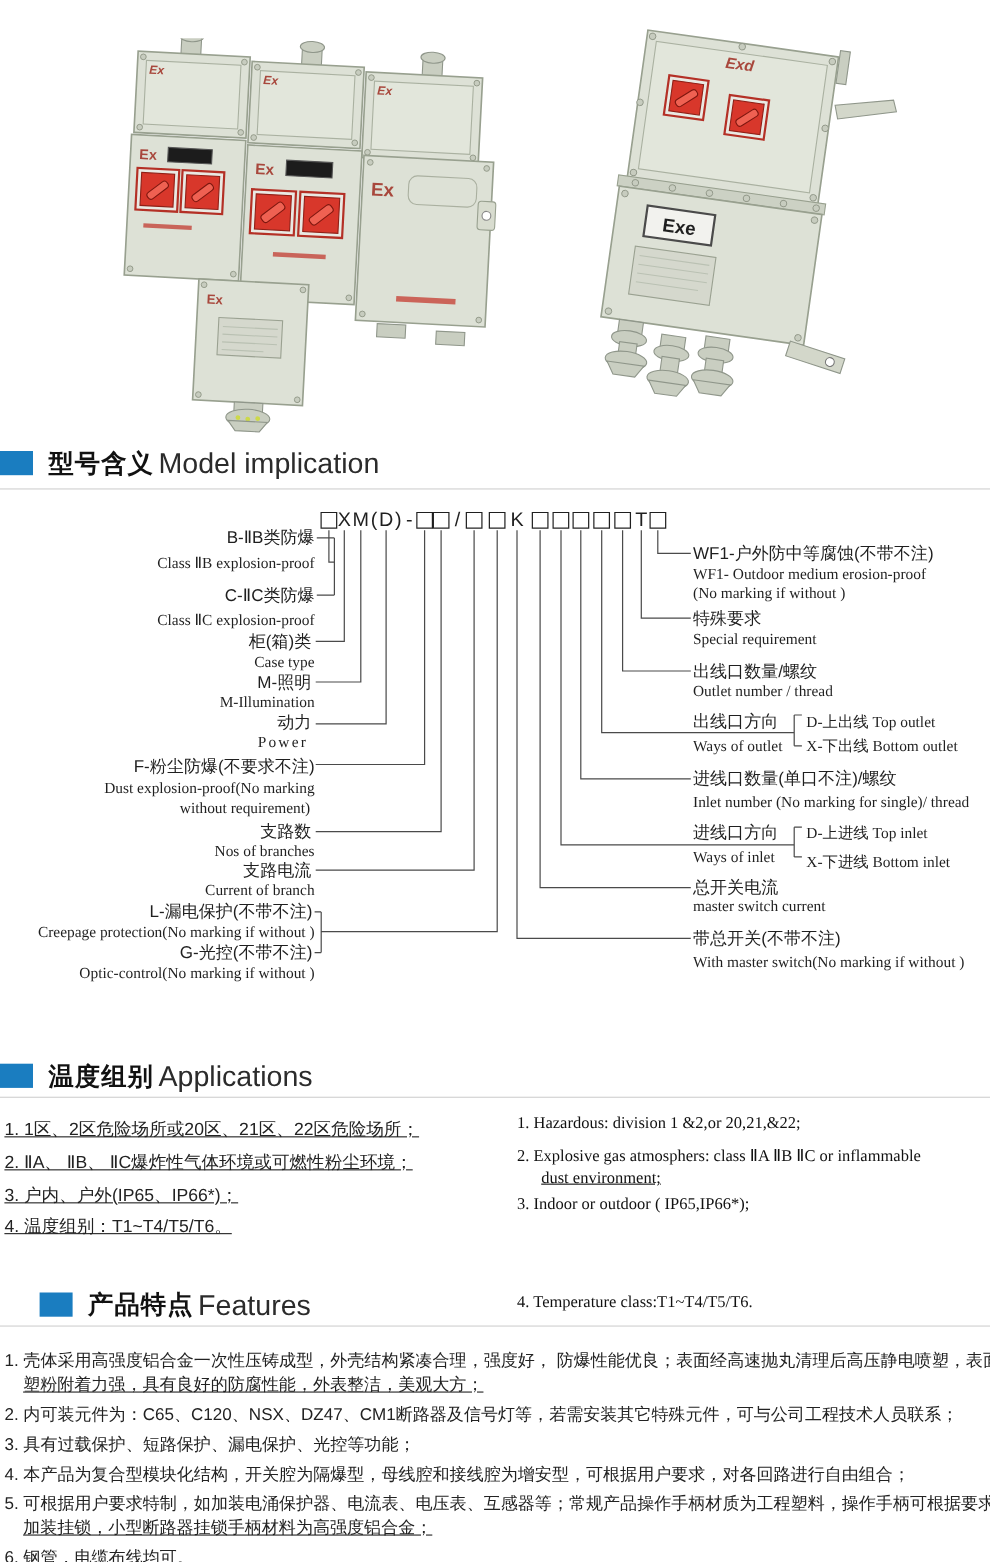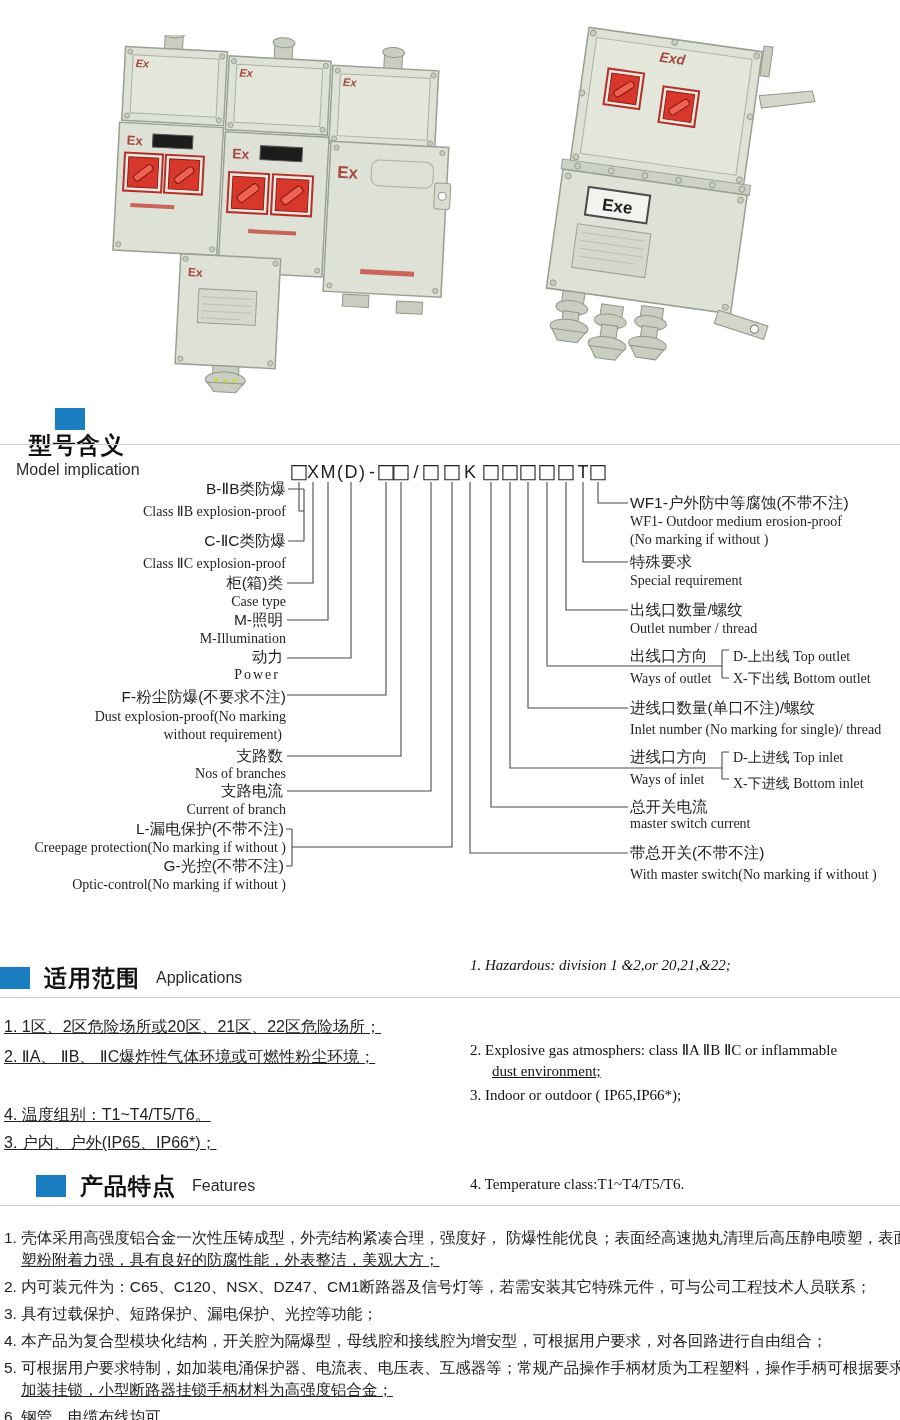--- a/index.html
+++ b/index.html
@@ -2,21 +2,21 @@
 <html><head>
 <meta charset="utf-8">
 <style>
   html,body{margin:0;padding:0;background:#fff;}
   #page{position:relative;width:900px;height:1420px;background:#fff;overflow:hidden;
         font-family:"Liberation Sans",sans-serif;color:#1f1f1f;}
   .abs{position:absolute;white-space:nowrap;}
   .sec-head{position:absolute;left:0;display:flex;align-items:center;height:26px;}
   .sq{width:30px;height:22px;background:#1a7dc0;flex:0 0 auto;}
   .sec-cn{font-size:23px;font-weight:bold;color:#111;margin-left:14px;letter-spacing:1px;}
-  .sec-en{font-size:16px;color:#2b2b2b;margin-left:16px;}
+  .sec-en{font-size:26px;color:#2b2b2b;margin-left:4px;}
   .rule{position:absolute;left:0;width:900px;height:0;border-top:1px solid #cfcfcf;}
   .cnap{font-size:16px;color:#222;text-decoration:underline;}
   .enap{font-family:"Liberation Serif",serif;font-size:15px;color:#111;}
   .feat{font-size:15.5px;color:#222;line-height:22px;}
   .feat .item{margin-bottom:5px;white-space:nowrap;}
   .feat .cont{padding-left:17px;white-space:nowrap;text-decoration:underline;}
   svg text{fill:#1f1f1f;}
   .cg{font-size:18px;font-family:"Liberation Sans",sans-serif;}
   .cb{font-size:20px;font-family:"DejaVu Sans",sans-serif;}
   .cnl{font-size:15.5px;font-family:"Liberation Sans",sans-serif;}
@@ -198,21 +198,21 @@
         <ellipse cx="172" cy="320" rx="19" ry="8" class="gl" fill="#c5cabd"></ellipse>
         <path d="M155 323 L189 323 L182 334 L162 334 Z" class="gl"></path>
       </g>
       <g transform="rotate(10 260 287)">
         <rect x="236" y="280" width="52" height="14" fill="#d3d7ca" stroke="#8f968a"></rect>
         <circle cx="276" cy="287" r="4" fill="#fff" stroke="#777"></circle>
       </g>
     </g>
   </svg>
 
-  <div class="sec-head" style="top:408px;flex-direction:column;">
+  <div class="sec-head" style="top:408px;">
     <div class="sq"></div>
     <span class="sec-cn">型号含义</span>
     <span class="sec-en">Model implication</span>
   </div>
   <div class="rule" style="top:444px;"></div>
 
   <svg class="abs" style="left:0;top:450px;" width="900" height="455" viewBox="0 0 900 455">
 
     <g text-anchor="middle">
       <text class="cb" x="299" y="28">□</text>
@@ -300,31 +300,31 @@
       <text class="enl" x="733" y="338">X-下进线  Bottom  inlet</text>
       <text class="cnl" x="630" y="362">总开关电流</text>
       <text class="enl" x="630" y="378">master switch current</text>
       <text class="cnl" x="630" y="408">带总开关(不带不注)</text>
       <text class="enl" x="630" y="429">With master switch(No marking  if without )</text>
     </g>
   </svg>
 
   <div class="sec-head" style="top:965px;">
     <div class="sq"></div>
-    <span class="sec-cn">适用范围</span>
+    <span class="sec-cn">温度组别</span>
     <span class="sec-en">Applications</span>
   </div>
   <div class="rule" style="top:997px;"></div>
 
   <div class="abs cnap" style="left:4px;top:1017px;">1. 1区、2区危险场所或20区、21区、22区危险场所；</div>
   <div class="abs cnap" style="left:4px;top:1047px;">2. ⅡA、 ⅡB、 ⅡC爆炸性气体环境或可燃性粉尘环境；</div>
-  <div class="abs cnap" style="left:4px;top:1133px;text-align:right;">3. 户内、户外(IP65、IP66*)；</div>
+  <div class="abs cnap" style="left:4px;top:1077px;text-align:right;">3. 户内、户外(IP65、IP66*)；</div>
   <div class="abs cnap" style="left:4px;top:1105px;">4. 温度组别：T1~T4/T5/T6。</div>
 
-  <div class="abs enap" style="left:470px;top:957px;font-style:italic;">1. Hazardous: division 1  &amp;2,or 20,21,&amp;22;</div>
+  <div class="abs enap" style="left:470px;top:1013px;">1. Hazardous: division 1  &amp;2,or 20,21,&amp;22;</div>
   <div class="abs enap" style="left:470px;top:1041px;">2. Explosive gas atmosphers: class ⅡA ⅡB ⅡC or inflammable</div>
   <div class="abs enap" style="left:492px;top:1063px;text-decoration:underline;">dust environment;</div>
   <div class="abs enap" style="left:470px;top:1087px;">3. Indoor or outdoor ( IP65,IP66*);</div>
   <div class="abs enap" style="left:470px;top:1176px;">4. Temperature class:T1~T4/T5/T6.</div>
 
   <div class="sec-head" style="top:1173px;padding-left:36px;">
     <div class="sq"></div>
     <span class="sec-cn">产品特点</span>
     <span class="sec-en">Features</span>
   </div>

